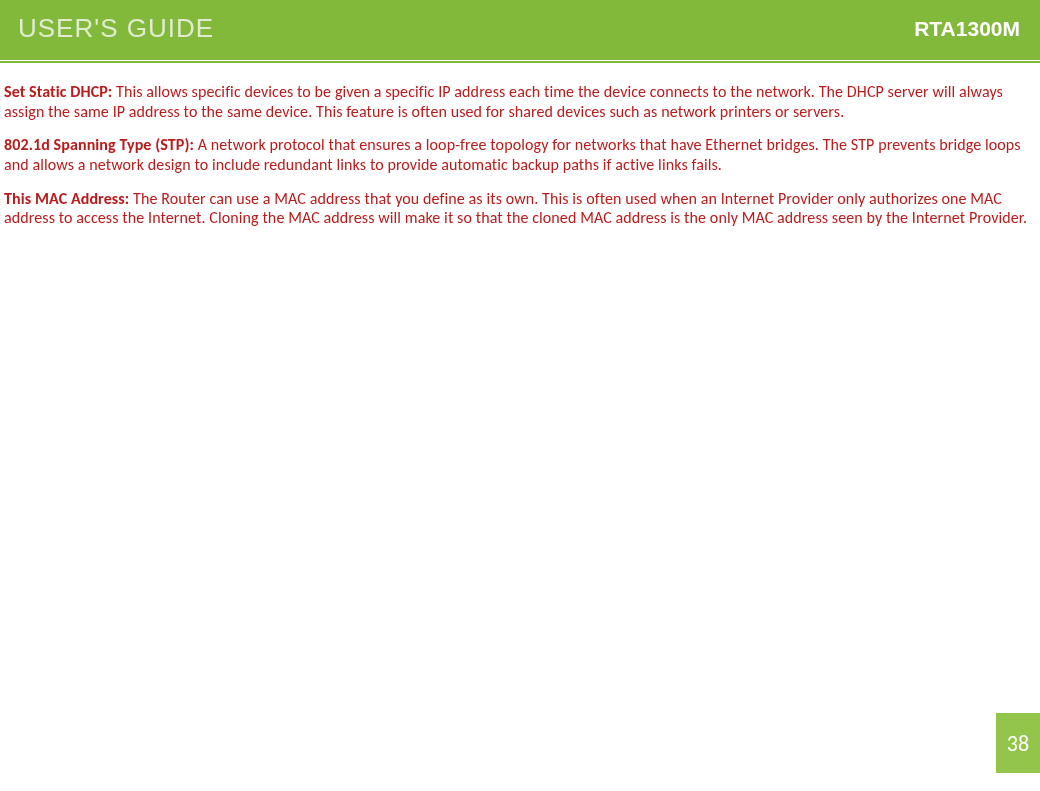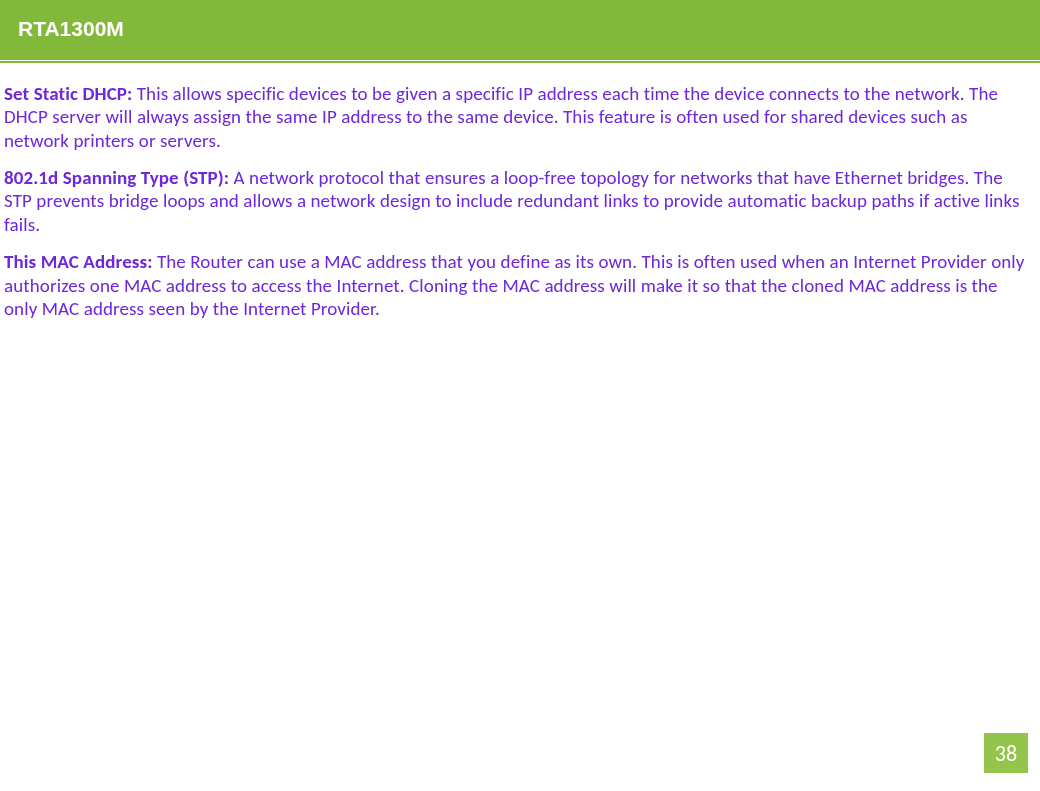--- a/index.html
+++ b/index.html
@@ -44,50 +44,51 @@
     .header-model {
       color: #ffffff;
       font-size: 21px;
       font-weight: bold;
       font-family: Arial, sans-serif;
     }
     .content {
       padding: 22px 10px 10px 4px;
     }
     .para {
-      font-size: 19px;
-      color: #6d28d9;
+      font-size: 16px;
+      color: #b91c1c;
       line-height: 1.23;
       margin-bottom: 14px;
       letter-spacing: 0.1px;
     }
     .para .term {
       font-weight: bold;
     }
     .page-number-box {
       position: absolute;
-      right: 12px;
+      right: 0;
       bottom: 18px;
       width: 44px;
-      height: 40px;
+      height: 60px;
       background: #93c54b;
       display: flex;
       align-items: center;
       justify-content: center;
     }
     .page-number {
       color: #ffffff;
       font-size: 22px;
       font-family: Calibri, Arial, sans-serif;
     }
   </style>
 </head>
 <body>
 
 <div class="header">
+  <span class="header-title">USER'S GUIDE</span>
   <span class="header-model">RTA1300M</span>
 </div>
 
 <div class="content">
   <p class="para">
     <span class="term">Set Static DHCP: </span><span>This allows specific devices to be given a specific IP address each time the device connects to the network. The DHCP server will always assign the same IP address to the same device. This feature is often used for shared devices such as network printers or servers.</span>
   </p>
   <p class="para">
     <span class="term">802.1d Spanning Type (STP): </span><span>A network protocol that ensures a loop-free topology for networks that have Ethernet bridges. The STP prevents bridge loops and allows a network design to include redundant links to provide automatic backup paths if active links fails.</span>
   </p>

